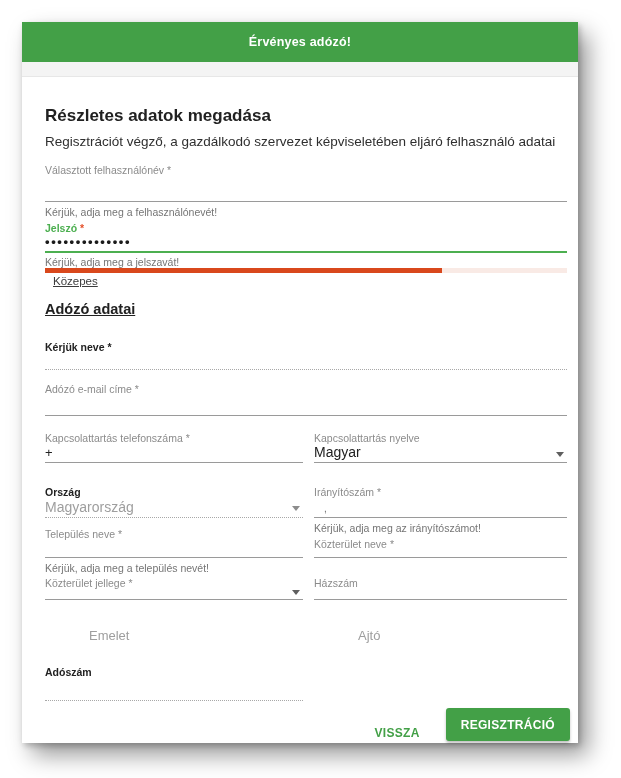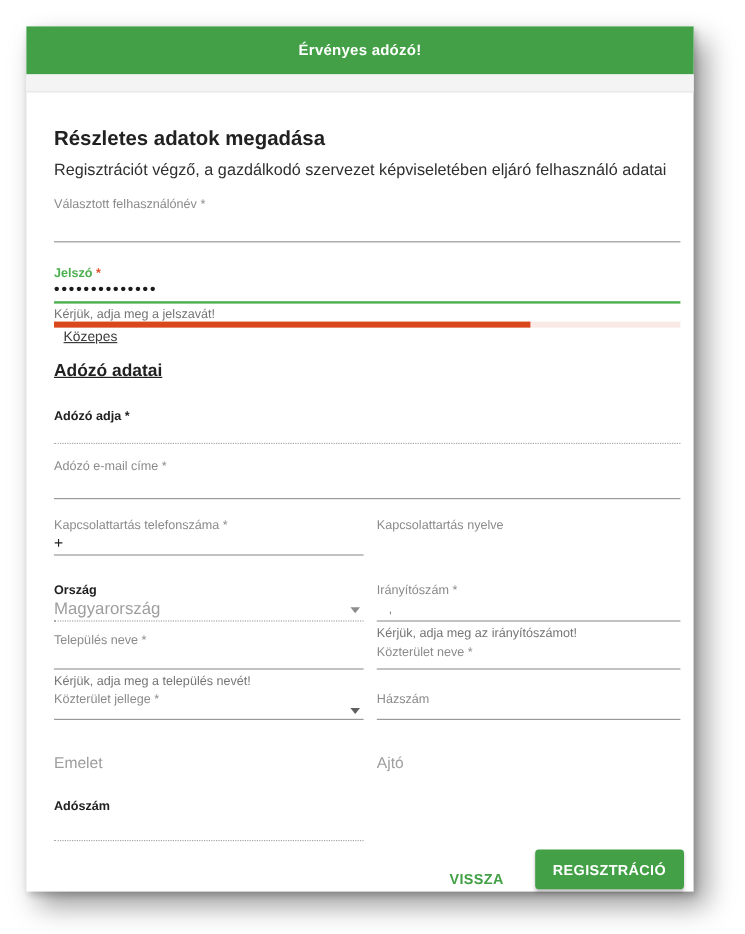--- a/index.html
+++ b/index.html
@@ -46,21 +46,21 @@
   .bar-fill{height:100%;background:var(--strength_fill,#d9481c);}
   .caret{
     position:absolute;width:0;height:0;
     border-left:4.5px solid transparent;border-right:4.5px solid transparent;
     border-top:5px solid #5f5f5f;
   }
   .caret.dim{border-top-color:#8d8d8d;}
   .txtinput{
     position:absolute;border:none;outline:none;background:transparent;
     font-family:"Liberation Sans",sans-serif;font-size:13px;color:#212121;
-    padding:0 0 4px 0;box-sizing:border-box;
+    padding:0 0 4px 0;box-sizing:border-box;margin-left:44px;
   }
   .txtinput::placeholder{color:#9e9e9e;opacity:1;}
   .faint{font-size:10px;color:#6f6f6f;}
   .footer{
     position:absolute;top:686px;right:8px;height:33px;
     display:flex;align-items:center;gap:18px;
   }
   .btn-text{
     color:var(--button_green,#43a047);font-size:12px;font-weight:bold;
     letter-spacing:.3px;cursor:pointer;padding:6px 8px;margin-top:16px;
@@ -82,49 +82,54 @@
   </div>
   <div class="strip"></div>
 
   <div class="abs title">Részletes adatok megadása</div>
   <div class="abs subtitle">Regisztrációt végző, a gazdálkodó szervezet képviseletében eljáró felhasználó adatai</div>
 
   <div class="abs lbl" style="left:23px;top:142px;">Választott felhasználónév *</div>
   <div class="abs field line-b" style="left:23px;top:160px;width:522px;height:20px;">
     <span class="value"></span>
   </div>
+  <div class="abs hint" style="left:23px;top:184px;">Kérjük, adja meg a felhasználónevét!</div>
 
   <div class="abs lbl-green" style="left:23px;top:200px;"><span>Jelszó</span> <span class="req">*</span></div>
   <div class="abs field greenline" style="left:23px;top:210px;width:522px;height:21px;">
     <span class="dots">••••••••••••••</span>
   </div>
   <div class="abs hint" style="left:23px;top:234px;">Kérjük, adja meg a jelszavát!</div>
   <div class="bar-track">
     <div class="bar-fill" style="width: 76%;"></div>
   </div>
   <div class="abs" style="left:31px;top:253px;font-size:11.5px;color:#3c3c3c;text-decoration:underline;">Közepes</div>
 
   <div class="abs section" style="left:23px;top:279px;">Adózó adatai</div>
 
-  <div class="abs lbl-bold" style="left:23px;top:319px;">Adózó adja *</div>
+  <div class="abs lbl-bold" style="left:23px;top:319px;">Kérjük neve *</div>
   <div class="abs field line-dot" style="left:23px;top:330px;width:522px;height:18px;">
     <span class="value-dis"></span>
   </div>
 
   <div class="abs lbl" style="left:23px;top:361px;">Adózó e-mail címe *</div>
   <div class="abs field line-b" style="left:23px;top:374px;width:522px;height:20px;">
     <span class="value"></span>
   </div>
 
   <div class="abs lbl" style="left:23px;top:410px;">Kapcsolattartás telefonszáma *</div>
   <div class="abs field line-b" style="left:23px;top:422px;width:258px;height:19px;">
     <span class="value" style="position:absolute;bottom:2px;left:0;">+</span>
   </div>
 
   <div class="abs lbl" style="left:292px;top:410px;">Kapcsolattartás nyelve</div>
+  <div class="abs field line-b" style="left:292px;top:422px;width:253px;height:19px;">
+    <span class="value-lg" style="position:absolute;bottom:2px;left:0;">Magyar</span>
+    <span class="caret" style="right:3px;bottom:5px;"></span>
+  </div>
 
   <div class="abs lbl-bold" style="left:23px;top:464px;">Ország</div>
   <div class="abs field line-dot" style="left:23px;top:476px;width:258px;height:20px;">
     <span class="value-dis" style="position:absolute;bottom:2px;left:0;">Magyarország</span>
     <span class="caret dim" style="right:3px;bottom:6px;"></span>
   </div>
 
   <div class="abs lbl" style="left:292px;top:464px;">Irányítószám *</div>
   <div class="abs field line-b" style="left:292px;top:476px;width:253px;height:20px;">
     <span class="faint" style="position:absolute;bottom:3px;left:10px;">,</span>

